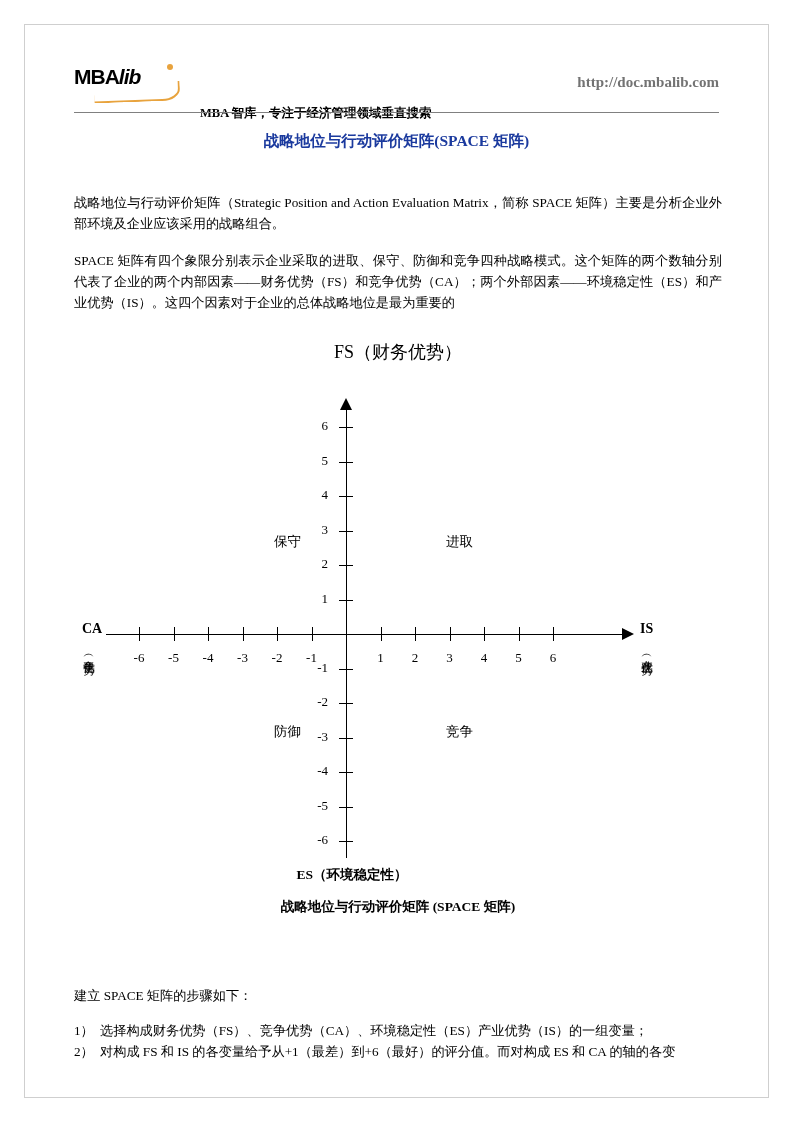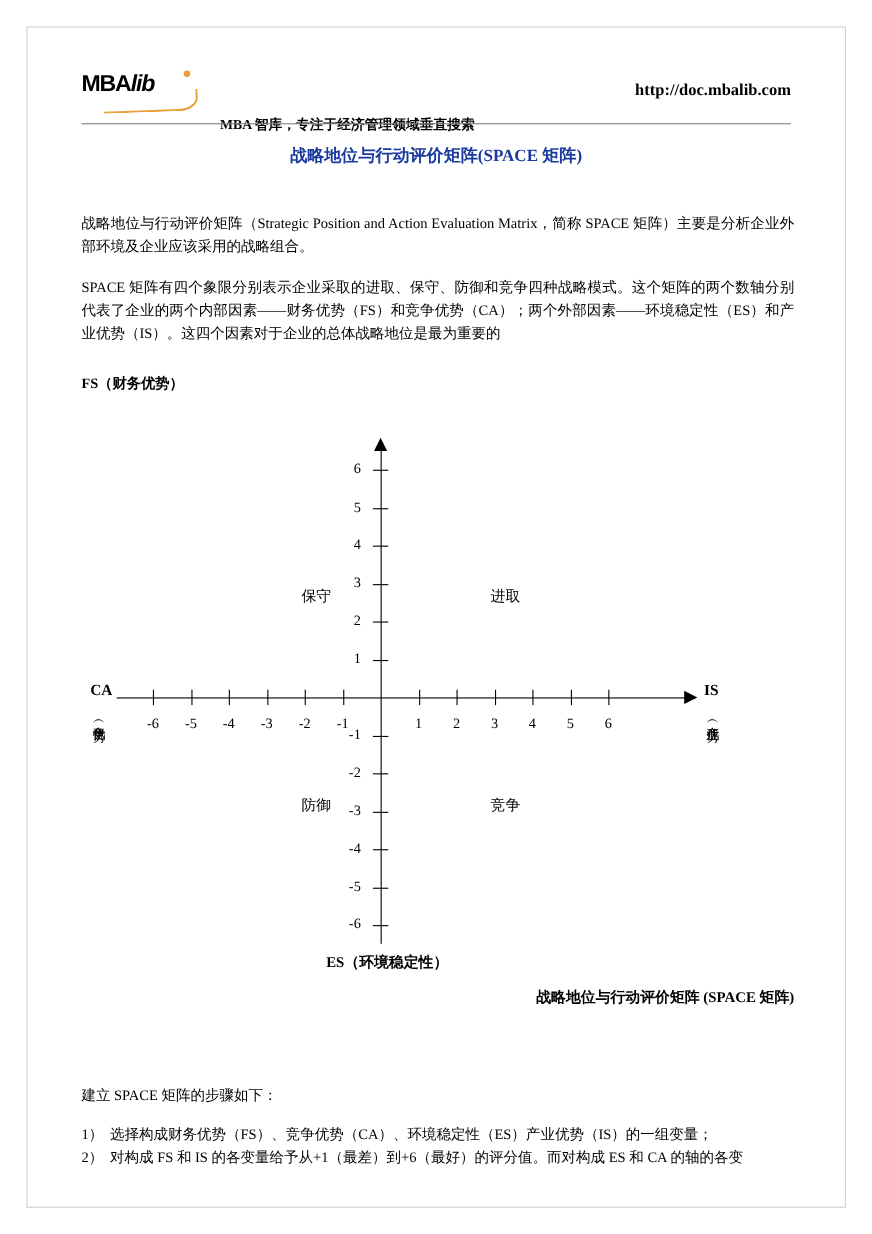--- a/index.html
+++ b/index.html
@@ -74,21 +74,21 @@
     font-size: 12.5px;
     white-space: nowrap;
     margin-top: 26px;
   }
   .header-url {
     position: absolute;
     right: 0; top: 12px;
     font-family: "Liberation Serif", serif;
     font-weight: bold;
     font-size: 15px;
-    color: #000000;
+    color: #737373;
     white-space: nowrap;
   }
   .header-rule {
     position: absolute;
     left: 74px; top: 112px;
     width: 645px;
     border-top: 1px solid #808080;
   }
 
   
@@ -118,22 +118,23 @@
   
   .chart-wrap {
     position: absolute;
     left: 74px; top: 340px;
     width: 648px; height: 590px;
   }
   .chart-top-label {
     position: absolute;
     left: 0; top: 0;
     width: 648px;
-    font-weight: bold;
-    font-size: 13px;
+    text-align: center;
+    font-weight: normal;
+    font-size: 18px;
   }
   .chart-area {
     position: absolute;
     left: 0; top: 28px;
     width: 648px; height: 510px;
   }
   
   .v-axis {
     position: absolute;
     left: 272px; top: 40px;
@@ -218,21 +219,21 @@
     left: 178px; top: 498px;
     width: 200px;
     text-align: center;
     font-weight: bold;
     font-size: 13.5px;
   }
   .chart-caption {
     position: absolute;
     left: 0; top: 558px;
     width: 648px;
-    text-align: right;
+    text-align: center;
     font-weight: bold;
     font-size: 13.5px;
   }
 
   
   .steps {
     position: absolute;
     left: 74px; top: 985px;
     width: 648px;
     font-size: 13.2px;

